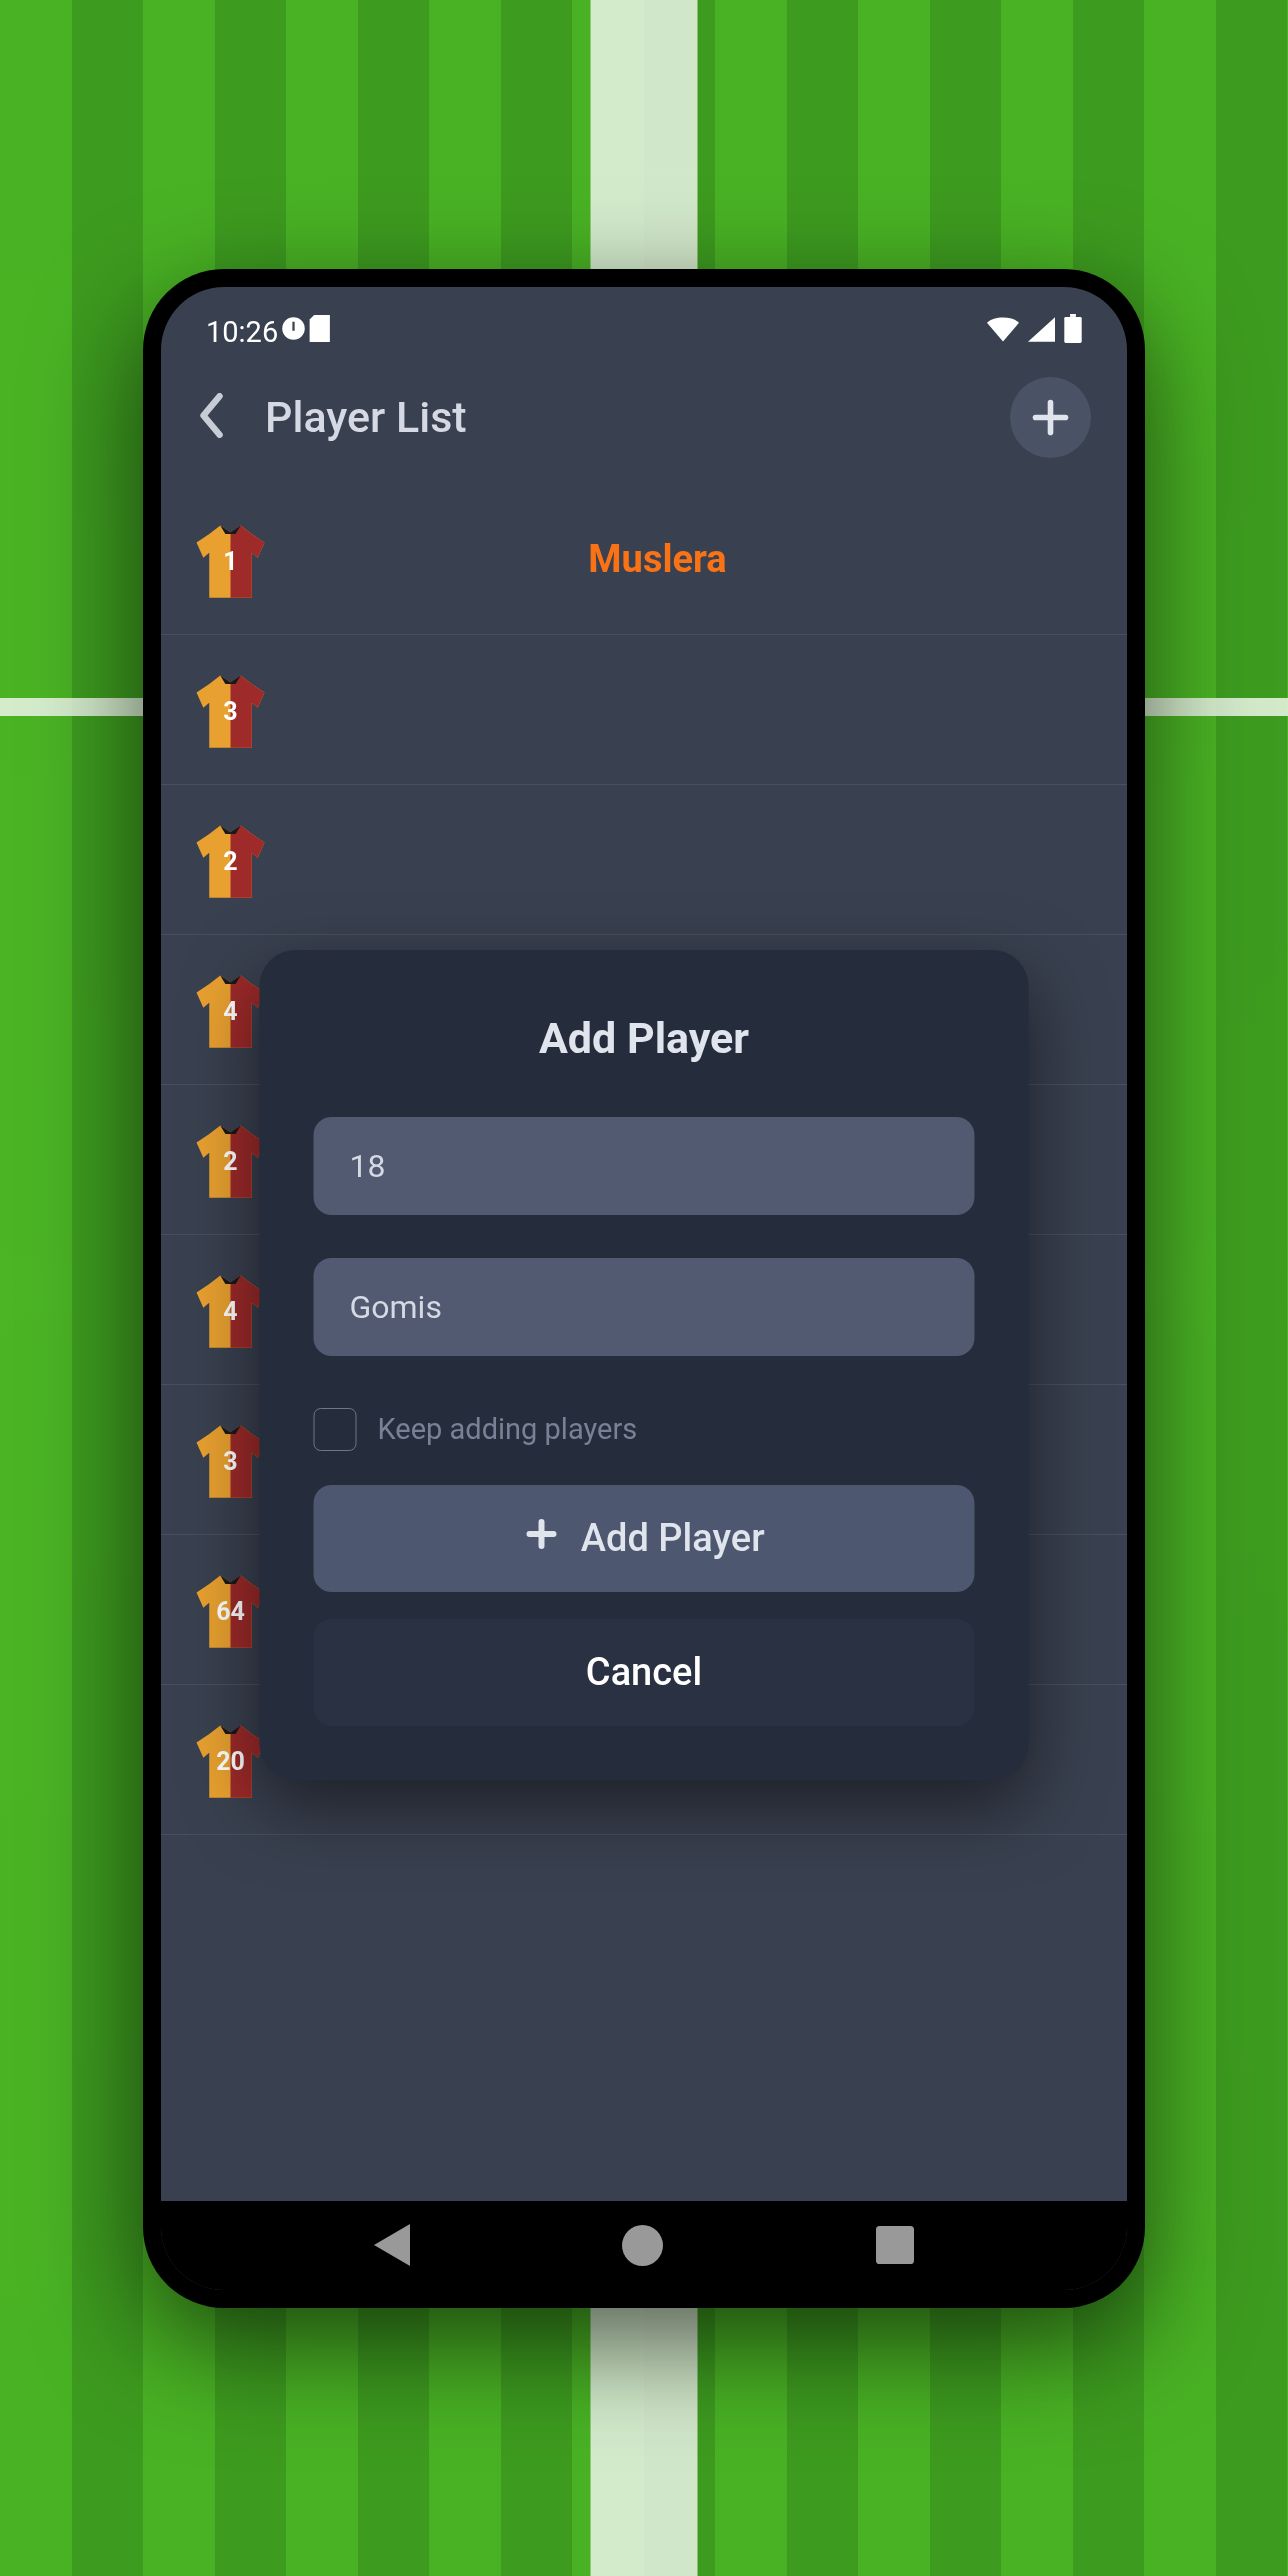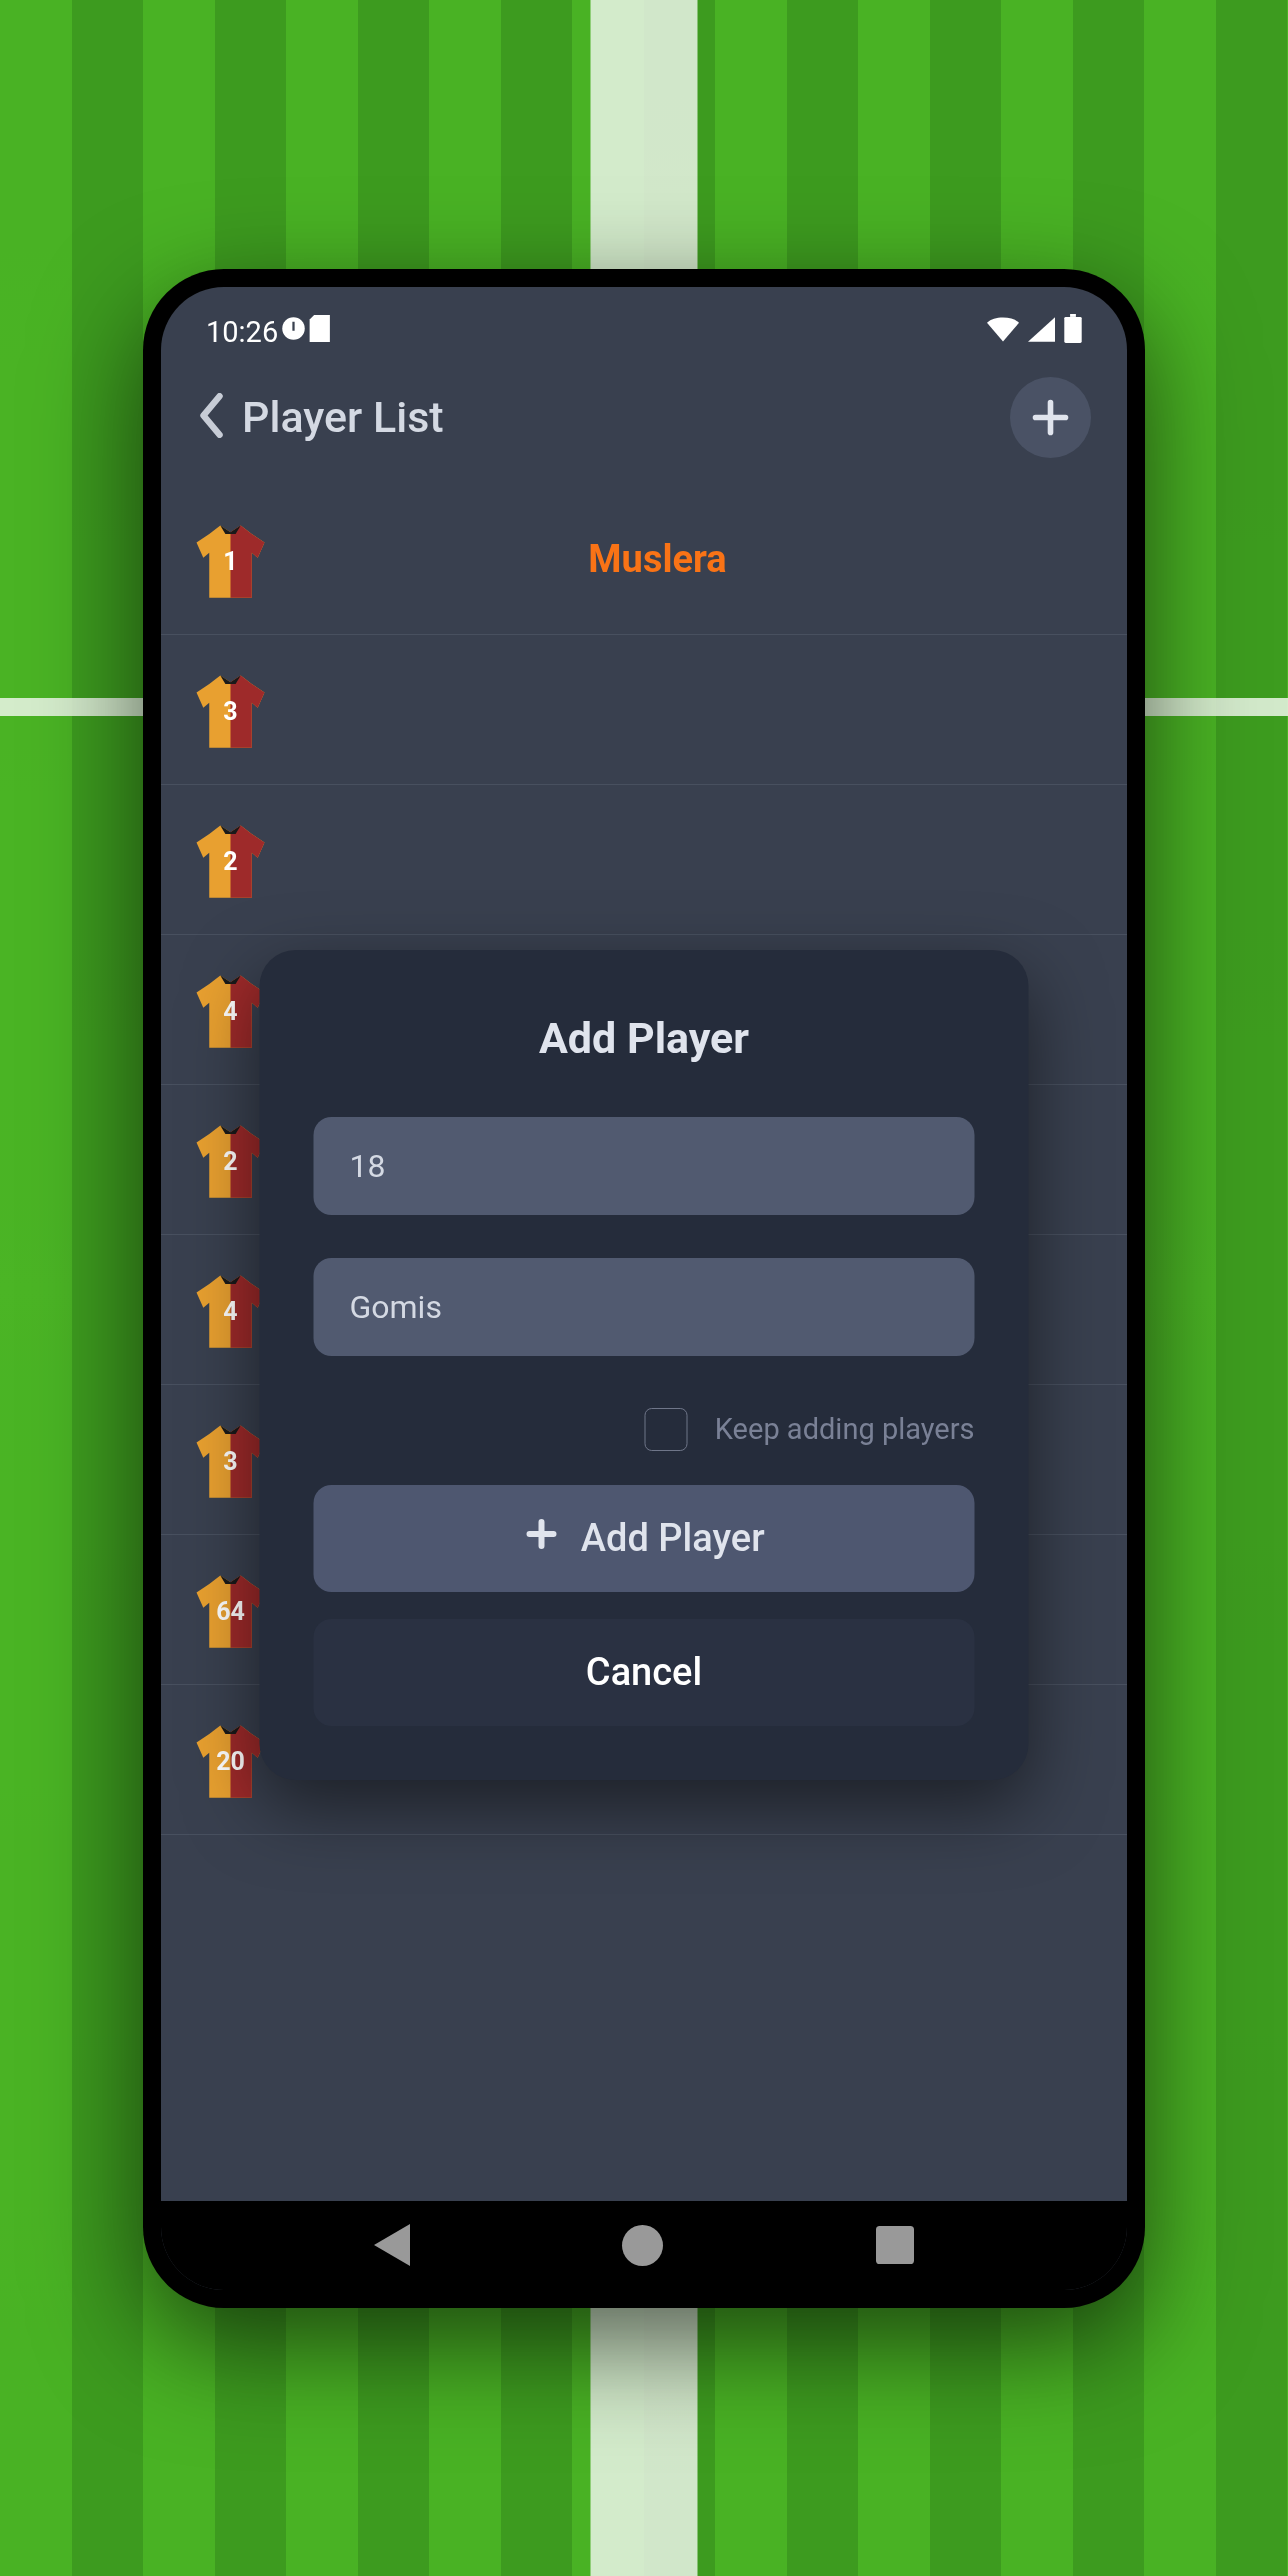--- a/index.html
+++ b/index.html
@@ -63,21 +63,21 @@
       font-size: 29px;
     }
     .status-left { display: flex; align-items: center; gap: 2px; }
     .status-right { display: flex; align-items: center; gap: 9px; }
     .header {
       display: flex;
       align-items: center;
       justify-content: space-between;
       padding: 18px 36px 27px;
     }
-    .header-left { display: flex; align-items: center; gap: 16px; }
+    .header-left { display: flex; align-items: center; gap: 39px; }
     .back-chevron { color: #c7ccd6; }
     .title { color: #d4d9e3; font-size: 43px; font-weight: 500; }
     .add-btn {
       width: 81px; height: 81px;
       border-radius: 50%;
       background: #4a5265;
       display: flex; align-items: center; justify-content: center;
       color: #fff;
       cursor: pointer;
     }
@@ -136,23 +136,22 @@
       height: 98px;
       width: 100%;
       padding: 0 36px;
       color: #d4d9e3;
       font-size: 32px;
       margin-bottom: 43px;
     }
     .check-row {
       display: flex;
       align-items: center;
-      gap: 27px;
+      gap: 21px;
       padding: 9px 0 34px;
-      justify-content: flex-end;
     }
     .chk {
       width: 43px; height: 43px;
       border: 1.8px solid #6f7689;
       border-radius: 7.2px;
       background: transparent;
     }
     .chk-label { color: #7a8196; font-size: 29px; }
     .primary-btn {
       width: 100%;

